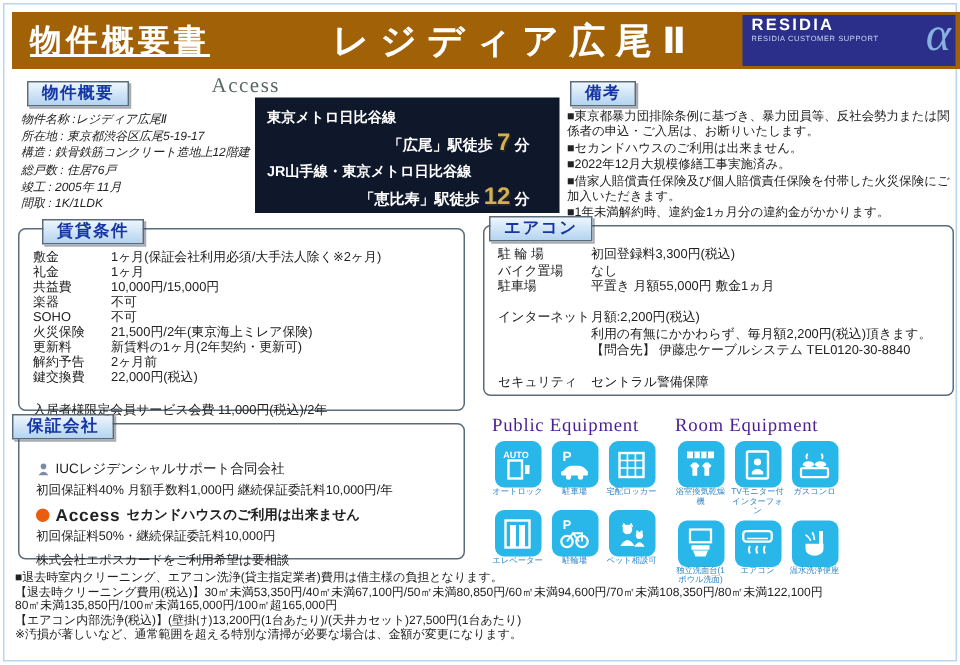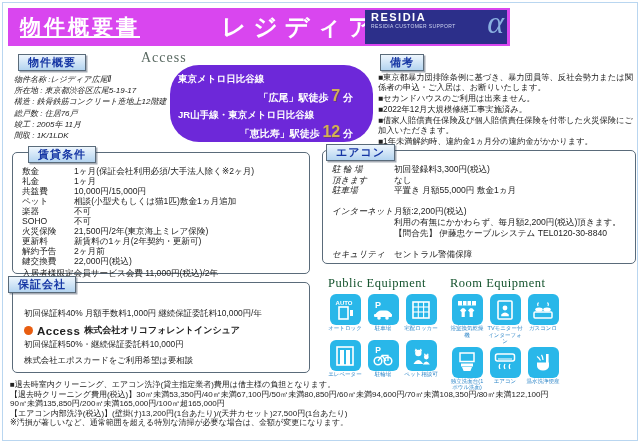--- a/index.html
+++ b/index.html
@@ -2,21 +2,21 @@
 <html><head>
 <meta charset="utf-8">
 <style>
   * { margin:0; padding:0; box-sizing:border-box; }
   html,body { width:640px; height:443px; }
   body { font-family:"Liberation Sans","DejaVu Sans",sans-serif; background:#ffffff; }
   .page { position:relative; width:640px; height:443px; background:#fff; overflow:hidden; }
   .frame { position:absolute; left:2px; top:2px; right:2px; bottom:2px; border:1px solid #b9d6f0; pointer-events:none; }
 
   
-  .topbar { position:absolute; left:8px; top:8px; width:502px; height:38px; background:#d946ef; }
+  .topbar { position:absolute; left:8px; top:8px; width:632px; height:38px; background:#a16207; }
   .doc-title { position:absolute; left:12px; top:5px; font-size:21px; font-weight:bold; color:#fff; letter-spacing:3px; text-decoration:underline; }
   .prop-title { position:absolute; left:190px; top:3px; width:290px; text-align:center; font-size:24px; font-weight:bold; color:#fff; letter-spacing:7px; white-space:nowrap; }
   .badge { position:absolute; right:3px; top:2px; width:142px; height:34px; background:#2c2f8a; color:#fff; padding:2px 6px; overflow:hidden; }
   .badge-brand { font-size:11px; font-weight:bold; letter-spacing:1.5px; line-height:11px; }
   .badge-line2 { font-size:5px; color:#cfd6f2; letter-spacing:.4px; line-height:7px; }
   .badge-line3 { font-size:7.5px; color:#e7c94f; font-weight:bold; margin-top:16px; line-height:9px; }
   .badge-alpha { position:absolute; right:3px; top:-6px; font-family:"Liberation Serif",serif; font-style:italic; font-size:32px; color:#8ab0e0; }
 
   
   .tab { position:absolute; display:inline-block; background:linear-gradient(180deg,#eef6fd 0%,#b4d4f0 100%);
@@ -24,21 +24,21 @@
          padding:1px 9px; box-shadow:1.5px 1.5px 0 rgba(60,70,90,.45); letter-spacing:1px; white-space:nowrap; z-index:3; }
   .box { position:absolute; border:1px solid #5a6b7a; border-radius:5px; background:#fff; z-index:1; }
 
   
   .tab-overview { left:18px; top:54px; }
   .overview-lines { position:absolute; left:14px; top:74px; width:156px; font-size:8px; line-height:11.2px; color:#222; z-index:2;font-style:italic; }
   .ov-line { white-space:nowrap; }
 
   
   .access-heading { position:absolute; left:141px; top:50px; font-family:"Liberation Serif",serif; font-size:14px; color:#5a6a62; letter-spacing:1px; }
-  .access-box { position:absolute; left:170px; top:65px; width:203px; height:77px; background:#6d28d9; color:#fff; font-weight:bold; padding:5px 8px 0 8px;border-radius:29px; }
+  .access-box { position:absolute; left:170px; top:65px; width:203px; height:77px; background:#0f172a; color:#fff; font-weight:bold; padding:5px 8px 0 8px; }
   .acc-line { font-size:9.5px; line-height:17px; white-space:nowrap; }
   .acc-right { text-align:right; padding-right:12px; font-size:10px; }
   .acc-min { color:#d2b055; font-size:16px; font-weight:bold; text-shadow:1px 1px 0 rgba(90,70,10,.35); }
 
   
   .tab-remarks { left:380px; top:54px; }
   .remarks-list { position:absolute; left:378px; top:73px; width:260px; font-size:8.3px; line-height:1.2; color:#222; }
   .remark-item { margin-bottom:1px; }
 
   
@@ -60,26 +60,26 @@
   .orico-dot { width:9px; height:9px; border-radius:50%; background:#e85d10; flex:none; }
   .orico-brand { font-size:11.5px; font-weight:bold; color:#222; letter-spacing:.5px; }
   .guar-note { font-size:8.4px; margin-top:4px; white-space:nowrap; }
   .iuc-mark { width:10px; height:10px; flex:none; }
 
   
   .fac-box { left:322px; top:150px; width:314px; height:114px; }
   .tab-fac { left:326px; top:144px; }
   .fac-rows { position:absolute; left:332px; top:164px; width:300px; font-size:8.6px; line-height:10.6px; color:#222; z-index:2; }
   .fac-row { display:flex; min-height:10.6px; }
-  .fac-label { width:62px; flex:none; white-space:nowrap;font-style:italic; }
+  .fac-label { width:62px; flex:none; white-space:nowrap; }
   .fac-value { flex:1; white-space:nowrap; }
 
   
   .equipment { position:absolute; left:328px; top:276px; display:flex; gap:12px; }
-  .equip-heading { font-family:"Liberation Serif",serif; font-size:12.5px; color:#14532d; letter-spacing:.5px; margin-bottom:3px; white-space:nowrap; }
+  .equip-heading { font-family:"Liberation Serif",serif; font-size:12.5px; color:#4c1d95; letter-spacing:.5px; margin-bottom:3px; white-space:nowrap; }
   .equip-grid { display:grid; grid-template-columns:repeat(3,34px); column-gap:4px; row-gap:2px; }
   .equip-cell { display:flex; flex-direction:column; align-items:center; }
   .tile { width:31px; height:31px; background:#29b7e9; border-radius:6px; display:flex; align-items:center; justify-content:center; }
   .tile svg { width:24px; height:24px; display:block; }
   .equip-label { font-size:5.5px; color:#2e86c8; text-align:center; width:36px; line-height:1.2; min-height:13px; word-break:break-all; }
 
   
   .footnotes { position:absolute; left:10px; top:380px; width:626px; font-size:8px; line-height:9.6px; color:#222; }
   .fn-line { white-space:nowrap; overflow:hidden; }
 </style>
@@ -149,24 +149,20 @@
       <div class="kv-row">
         <span class="kv-label">礼金</span>
         <span class="kv-value">1ヶ月</span>
       </div>
 
       <div class="kv-row">
         <span class="kv-label">共益費</span>
         <span class="kv-value">10,000円/15,000円</span>
       </div>
 
-      <div class="kv-row">
-        <span class="kv-label">ペット</span>
-        <span class="kv-value">相談(小型犬もしくは猫1匹)敷金1ヵ月追加</span>
-      </div>
 
       <div class="kv-row">
         <span class="kv-label">楽器</span>
         <span class="kv-value">不可</span>
       </div>
 
       <div class="kv-row">
         <span class="kv-label">SOHO</span>
         <span class="kv-value">不可</span>
       </div>
@@ -189,41 +185,48 @@
       <div class="kv-row">
         <span class="kv-label">鍵交換費</span>
         <span class="kv-value">22,000円(税込)</span>
       </div>
     </div>
   <div class="lease-footer">入居者様限定会員サービス会費 11,000円(税込)/2年</div>
 
   <div class="box guar-box"></div>
   <div class="tab tab-guar">保証会社</div>
   <div class="guar-content">
+    <div class="guar-co1">
+      <svg class="iuc-mark" viewBox="0 0 24 24">
+          <circle cx="12" cy="7" r="4.5" fill="#7a8aa8"></circle>
+          <path d="M4 21 q8 -11 16 0 z" fill="#7a8aa8"></path>
+        </svg>
+      <span>IUCレジデンシャルサポート合同会社</span>
+    </div>
     <div class="guar-terms">初回保証料40%  月額手数料1,000円  継続保証委託料10,000円/年</div>
     <div class="guar-orico">
       <span class="orico-dot"></span>
       <span class="orico-brand">Access</span>
-      <span>株式会社オリコフォレントインシュア</span>
+      <span>セカンドハウスのご利用は出来ません</span>
     </div>
     <div class="guar-terms">初回保証料50%・継続保証委託料10,000円</div>
     <div class="guar-note">株式会社エポスカードをご利用希望は要相談</div>
   </div>
 
   <div class="box fac-box"></div>
   <div class="tab tab-fac">エアコン</div>
   <div class="fac-rows">
 
       <div class="fac-row">
         <span class="fac-label">駐 輪 場</span>
         <span class="fac-value">初回登録料3,300円(税込)</span>
       </div>
 
       <div class="fac-row">
-        <span class="fac-label">頂きます</span>
+        <span class="fac-label">バイク置場</span>
         <span class="fac-value">なし</span>
       </div>
 
       <div class="fac-row">
         <span class="fac-label">駐車場</span>
         <span class="fac-value">平置き 月額55,000円 敷金1ヵ月</span>
       </div>
 
       <div class="fac-row">
         <span class="fac-label"></span>
@@ -410,17 +413,17 @@
             <span class="equip-label">温水洗浄便座</span>
           </div>
         </div>
     </div>
   </div>
 
   <div class="footnotes">
 
   <div class="fn-line">■退去時室内クリーニング、エアコン洗浄(貸主指定業者)費用は借主様の負担となります。</div>
       <div class="fn-line">【退去時クリーニング費用(税込)】30㎡未満53,350円/40㎡未満67,100円/50㎡未満80,850円/60㎡未満94,600円/70㎡未満108,350円/80㎡未満122,100円</div>
-      <div class="fn-line">90㎡未満135,850円/200㎡未満165,000円/100㎡超165,000円</div>
+      <div class="fn-line">80㎡未満135,850円/100㎡未満165,000円/100㎡超165,000円</div>
       <div class="fn-line">【エアコン内部洗浄(税込)】(壁掛け)13,200円(1台あたり)/(天井カセット)27,500円(1台あたり)</div>
       <div class="fn-line">※汚損が著しいなど、通常範囲を超える特別な清掃が必要な場合は、金額が変更になります。</div>
     </div>
 </div>
 
 </body></html>

